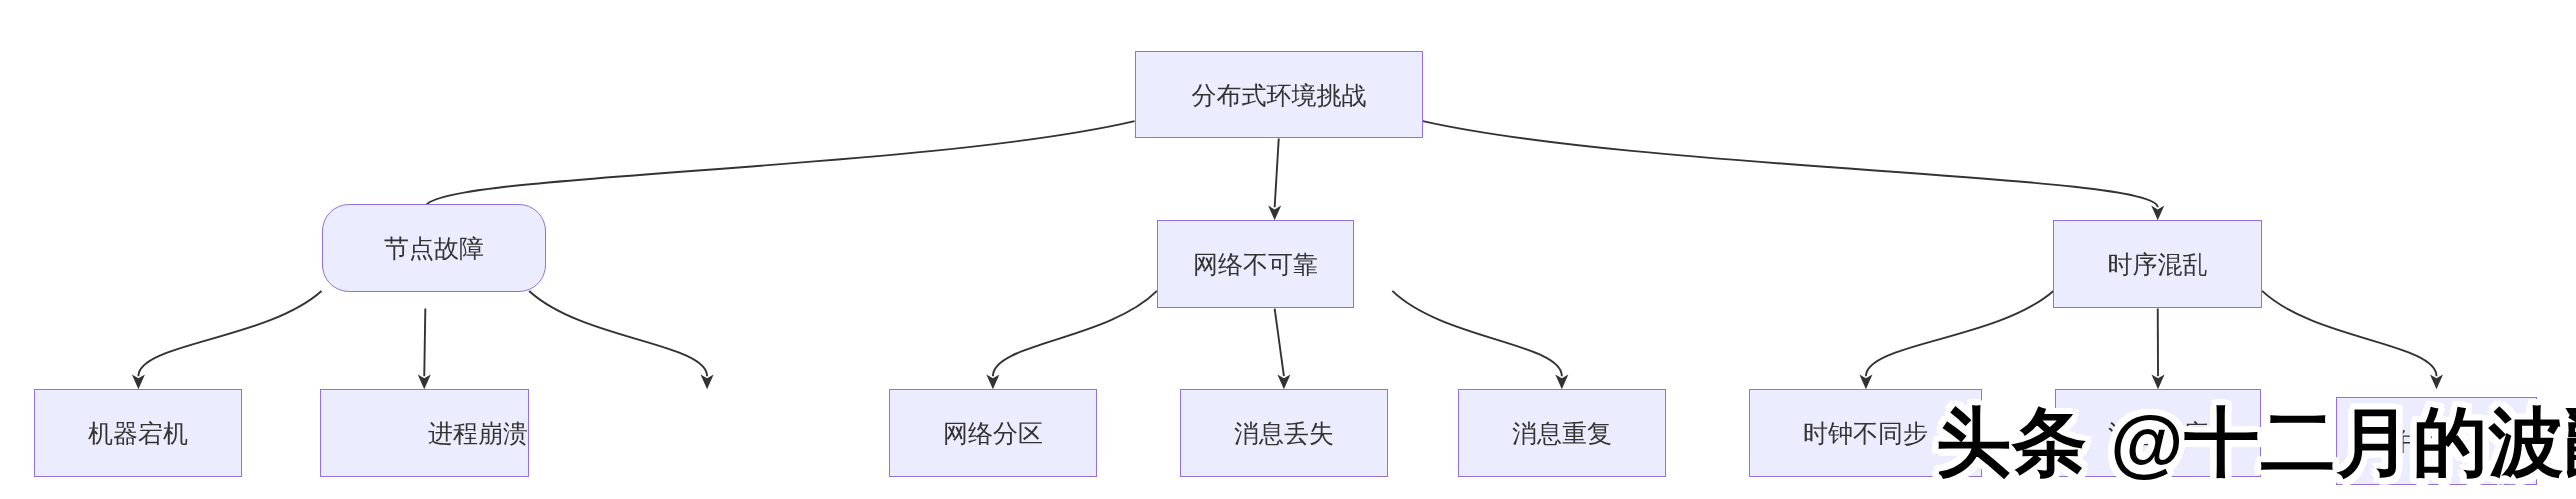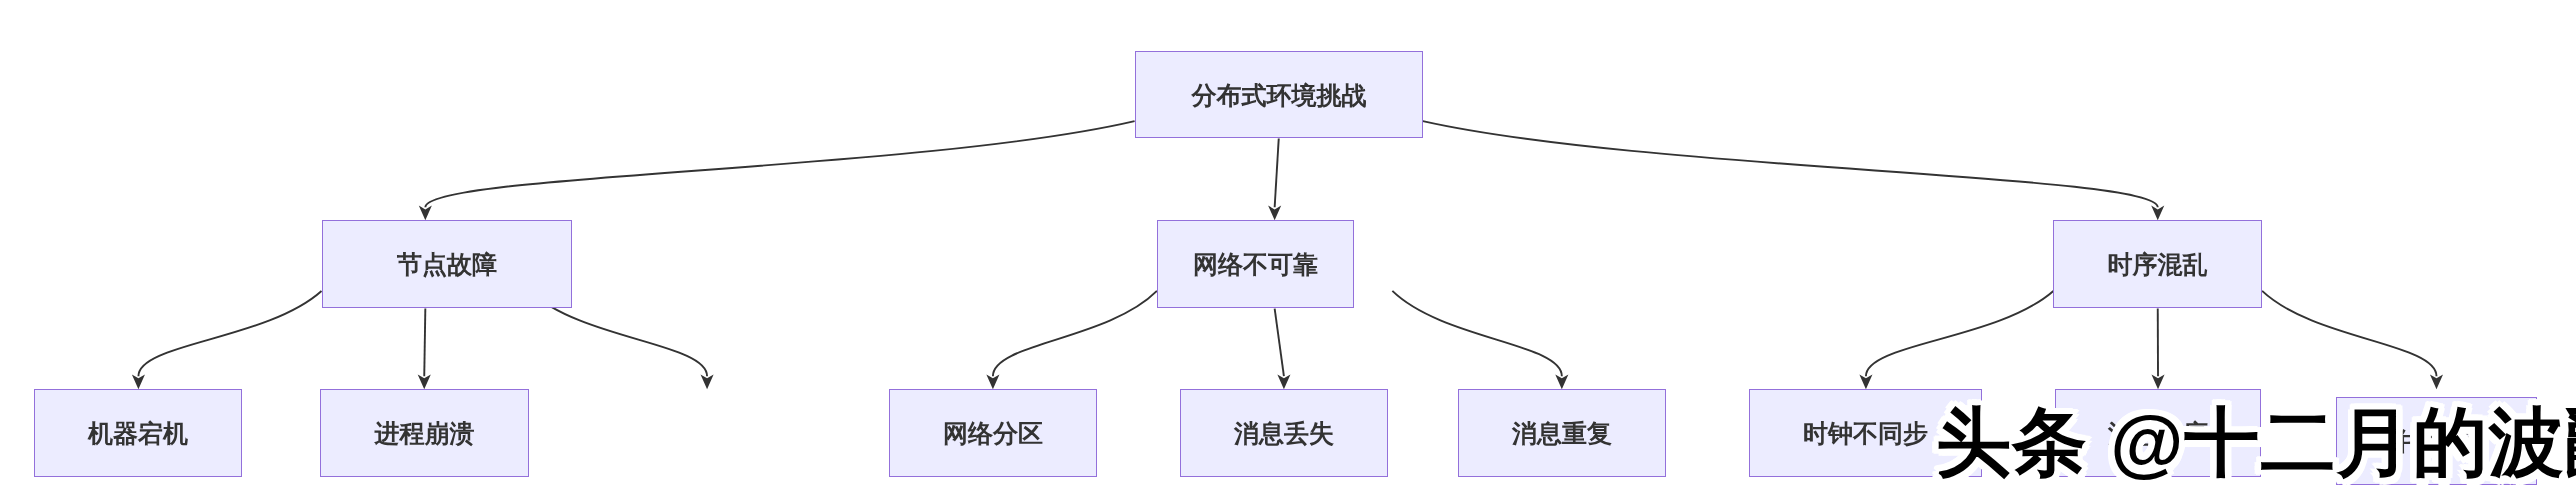--- a/index.html
+++ b/index.html
@@ -27,21 +27,20 @@
     background: var(--node-fill, #ECECFF);
     border: 1.6px solid var(--node-border, #9370DB);
     display: flex;
     align-items: center;
     justify-content: center;
     color: var(--node-text, #333333);
     font-size: 25px;
     line-height: 1.2;
     text-align: center;
     white-space: nowrap;
-    font-weight: bold;
   }
   .edge-path {
     fill: none;
     stroke: var(--edge-color, #333333);
     stroke-width: 3.5px;
   }
   .edge-arrowhead {
     fill: var(--edge-color, #333333);
     stroke: none;
   }
@@ -91,33 +90,33 @@
       <polygon points="3424,714 3412,687 3424,694 3436,687" class="edge-arrowhead"></polygon>
       <path d="M 3959.5 566 L 3960 690" class="edge-path"></path>
       <polygon points="3960,714 3948,687 3960,694 3972,687" class="edge-arrowhead"></polygon>
       <path d="M 4151 533.6 C 4247 623.8, 4471 629, 4471 690" class="edge-path"></path>
       <polygon points="4471,714 4459,687 4471,694 4483,687" class="edge-arrowhead"></polygon>
     </svg>
 
   <div class="node" style="left: 1135px; top: 51px; width: 288px; height: 87px;">
       <span>分布式环境挑战</span>
     </div>
-    <div class="node" style="left: 322px; top: 220px; width: 250px; height: 88px;">
+    <div class="node" style="left: 322px; top: 204px; width: 224px; height: 88px; border-radius: 27px;">
       <span>节点故障</span>
     </div>
     <div class="node" style="left: 1157px; top: 220px; width: 197px; height: 88px;">
       <span>网络不可靠</span>
     </div>
     <div class="node" style="left: 2053px; top: 220px; width: 209px; height: 88px;">
       <span>时序混乱</span>
     </div>
     <div class="node" style="left: 34px; top: 389px; width: 208px; height: 88px;">
       <span>机器宕机</span>
     </div>
-    <div class="node" style="left: 320px; top: 389px; width: 209px; height: 88px;">
+    <div class="node" style="left: 320px; top: 389px; width: 209px; height: 88px; justify-content: flex-end;">
       <span>进程崩溃</span>
     </div>
     <div class="node" style="left: 889px; top: 389px; width: 208px; height: 88px;">
       <span>网络分区</span>
     </div>
     <div class="node" style="left: 1180px; top: 389px; width: 208px; height: 88px;">
       <span>消息丢失</span>
     </div>
     <div class="node" style="left: 1458px; top: 389px; width: 208px; height: 88px;">
       <span>消息重复</span>

